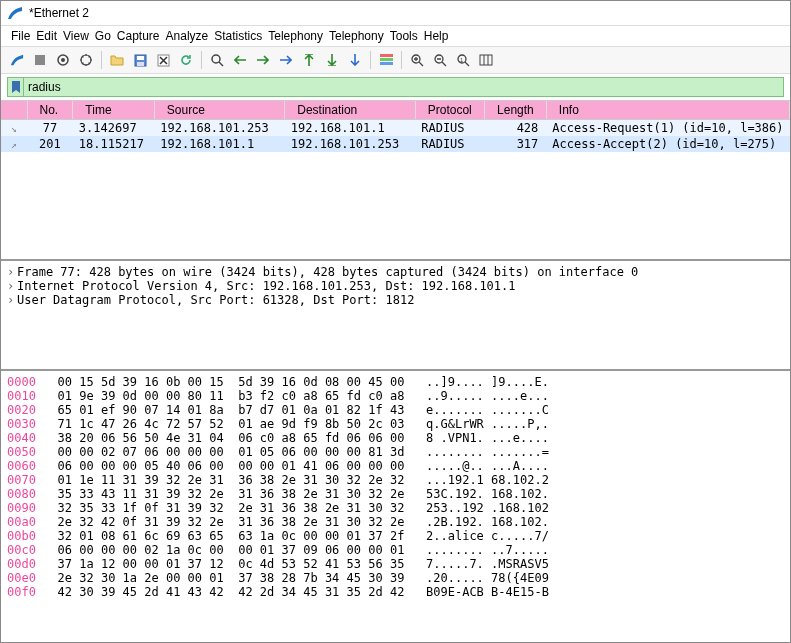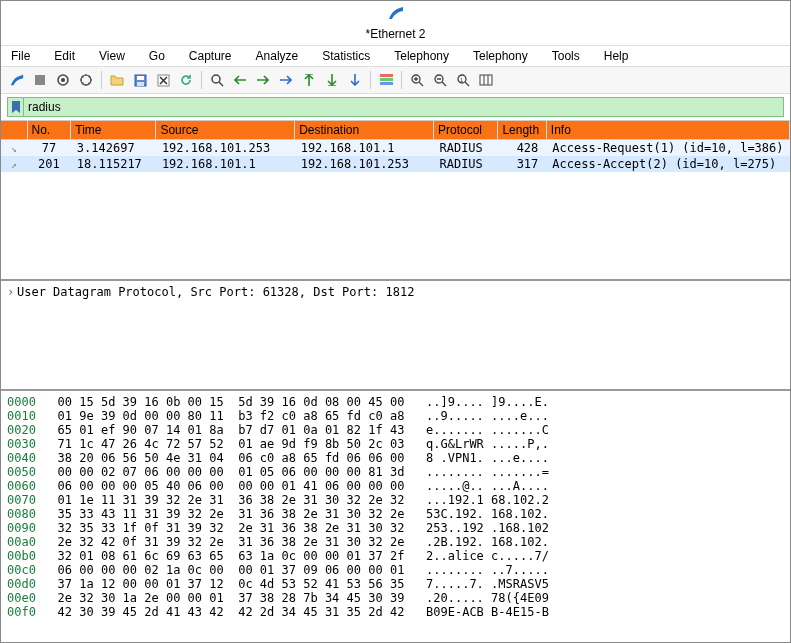--- a/index.html
+++ b/index.html
@@ -15,26 +15,25 @@
     display: flex;
     flex-direction: column;
     overflow: hidden;
   }
   .titlebar {
     display: flex;
     align-items: center;
     padding: 4px 6px;
     gap: 6px;
     border-bottom: 1px solid #ddd;
-    flex-direction: column;
   }
   .title-text { font-size: 12px; }
   .menubar {
     display: flex;
-    gap: 24px;
+    gap: 6px;
     padding: 3px 10px;
     border-bottom: 1px solid #ddd;
   }
   .menubar span { cursor: default; }
   .toolbar {
     display: flex;
     align-items: center;
     gap: 3px;
     padding: 3px 6px;
     border-bottom: 1px solid #ddd;
@@ -77,24 +76,24 @@
     position: relative;
   }
   .pkt-table {
     width: 100%;
     border-collapse: collapse;
     font-size: 12px;
   }
   .pkt-table th {
     text-align: left;
     font-weight: normal;
-    background: #f97316;
+    background: #f9a8d4;
     border-right: 1px solid #ddd;
     border-bottom: 1px solid #ccc;
-    padding: 2px 4px;
+    padding: 2px 12px;
     position: sticky; top: 0;
   }
   .pkt-table td {
     padding: 1px 6px;
     font-family: Consolas, monospace;
     font-size: 12px;
     white-space: nowrap;
   }
   .pkt-row-light { background: #ecf4ff; }
   .pkt-row-sel { background: #d6e9ff; }
@@ -121,21 +120,21 @@
     cursor: default;
   }
   .hex-pane {
     flex: 1;
     overflow: auto;
     font-family: Consolas, monospace;
     font-size: 12px;
     padding: 4px 6px;
     white-space: pre;
   }
-  .hex-offset { color: #15803d; }
+  .hex-offset { color: #ec4899; }
   svg { display: block; }
 </style>
 </head>
 <body>
 
 <div class="titlebar">
   <span>
     <svg width="16" height="16" viewBox="0 0 16 16">
         <path d="M1 14 C4 6 8 4 15 2 L15 6 C9 7 6 10 4 14 Z" fill="#2274c6"></path>
       </svg>
@@ -322,20 +321,22 @@
         <td>192.168.101.253</td>
         <td>RADIUS</td>
         <td style="text-align:right;padding-right:8px">317</td>
         <td>Access-Accept(2) (id=10, l=275)</td>
       </tr>
     </tbody>
   </table>
 </div>
 
 <div class="details-pane">
+  <div class="line"><span class="tree-toggle">›</span><span>Frame 77: 428 bytes on wire (3424 bits), 428 bytes captured (3424 bits) on interface 0</span></div>
+  <div class="line"><span class="tree-toggle">›</span><span>Internet Protocol Version 4, Src: 192.168.101.253, Dst: 192.168.101.1</span></div>
   <div class="line"><span class="tree-toggle">›</span><span>User Datagram Protocol, Src Port: 61328, Dst Port: 1812</span></div>
 </div>
 
 <div class="hex-pane" id="hexpane"><span class="hex-offset">0000</span>   00 15 5d 39 16 0b 00 15  5d 39 16 0d 08 00 45 00   ..]9.... ]9....E.
 <span class="hex-offset">0010</span>   01 9e 39 0d 00 00 80 11  b3 f2 c0 a8 65 fd c0 a8   ..9..... ....e...
 <span class="hex-offset">0020</span>   65 01 ef 90 07 14 01 8a  b7 d7 01 0a 01 82 1f 43   e....... .......C
 <span class="hex-offset">0030</span>   71 1c 47 26 4c 72 57 52  01 ae 9d f9 8b 50 2c 03   q.G&amp;LrWR .....P,.
 <span class="hex-offset">0040</span>   38 20 06 56 50 4e 31 04  06 c0 a8 65 fd 06 06 00   8 .VPN1. ...e....
 <span class="hex-offset">0050</span>   00 00 02 07 06 00 00 00  01 05 06 00 00 00 81 3d   ........ .......=
 <span class="hex-offset">0060</span>   06 00 00 00 05 40 06 00  00 00 01 41 06 00 00 00   .....@.. ...A....

